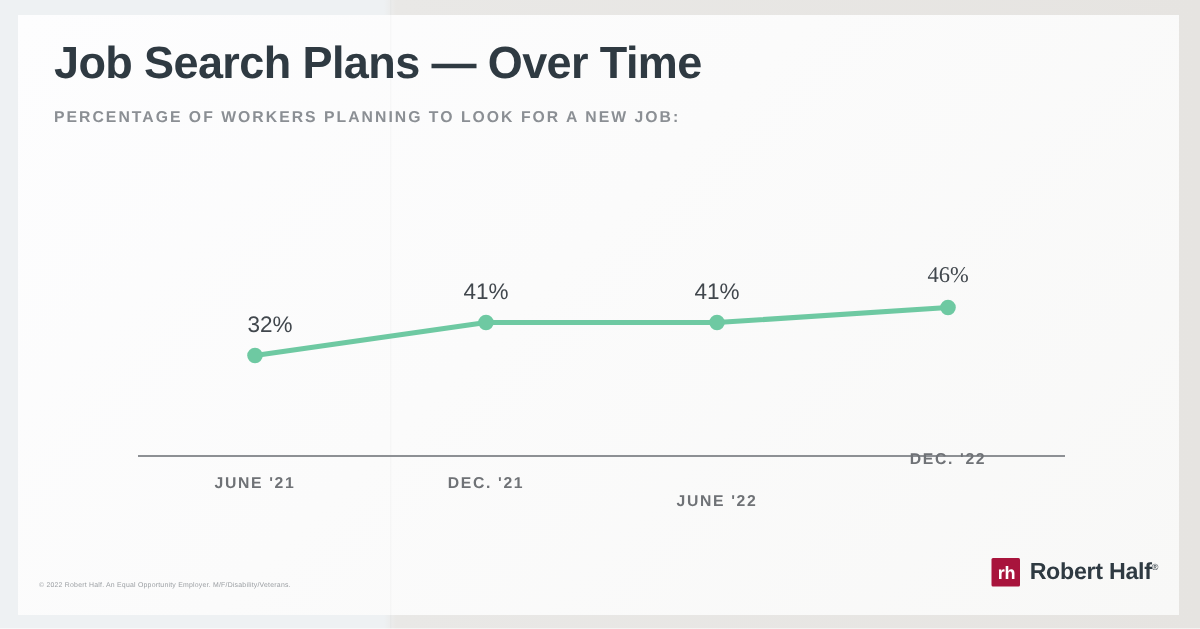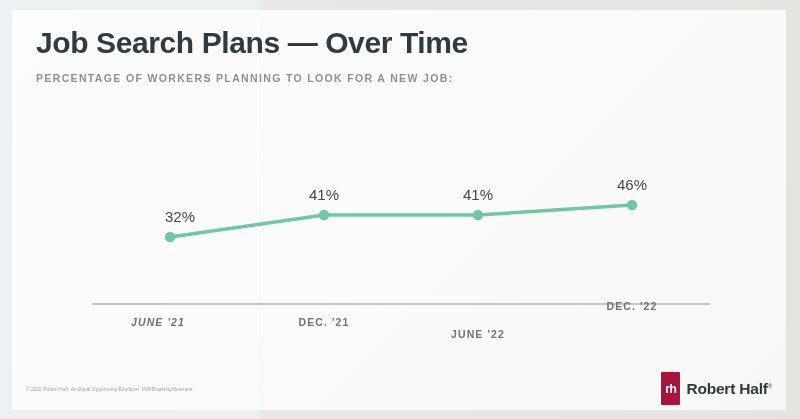--- a/index.html
+++ b/index.html
@@ -125,21 +125,21 @@
   #logo {
     position: absolute;
     right: 28px;
     top: 372px;
     display: flex;
     align-items: center;
     gap: 6px;
   }
   #logo-mark {
     width: 19px;
-    height: 33px;
+    height: 19px;
     background: #a8143c;
     display: flex;
     align-items: center;
     justify-content: center;
     border-radius: 1px;
   }
   #logo-mark span {
     color: #ffffff;
     font-size: 12px;
     font-weight: bold;
@@ -183,23 +183,23 @@
 
       <circle cx="170" cy="237" r="5.2" fill="#6ec9a2"></circle>
       <circle cx="324" cy="215" r="5.2" fill="#6ec9a2"></circle>
       <circle cx="478" cy="215" r="5.2" fill="#6ec9a2"></circle>
       <circle cx="632" cy="205" r="5.2" fill="#6ec9a2"></circle>
     </svg>
 
     <div class="value-label" style="left: 180px; top: 208px; color: rgb(65, 71, 77);">32%</div>
     <div class="value-label" style="left: 324px; top: 186px; color: rgb(65, 71, 77);">41%</div>
     <div class="value-label" style="left: 478px; top: 186px; color: rgb(65, 71, 77);">41%</div>
-    <div class="value-label" style="left: 632px; top: 176px; color: rgb(65, 71, 77);">46%</div>
-
-    <div class="axis-label" style="left:158px; top:316px;font-style:italic;">JUNE '21</div>
+    <div class="value-label" style="left: 632px; top: 176px; color: rgb(65, 71, 77); font-family: Liberation Serif, serif;">46%</div>
+
+    <div class="axis-label" style="left:170px; top:316px;">JUNE '21</div>
     <div class="axis-label" style="left:324px; top:316px;">DEC. '21</div>
     <div class="axis-label" style="left:478px; top:328px;">JUNE '22</div>
     <div class="axis-label" style="left:632px; top:300px;">DEC. '22</div>
   </div>
 
   <div id="legal">© 2022 Robert Half. An Equal Opportunity Employer. M/F/Disability/Veterans.</div>
 
   <div id="logo">
     <div id="logo-mark" style="background: rgb(168, 20, 60);">
       <span>rh</span>

